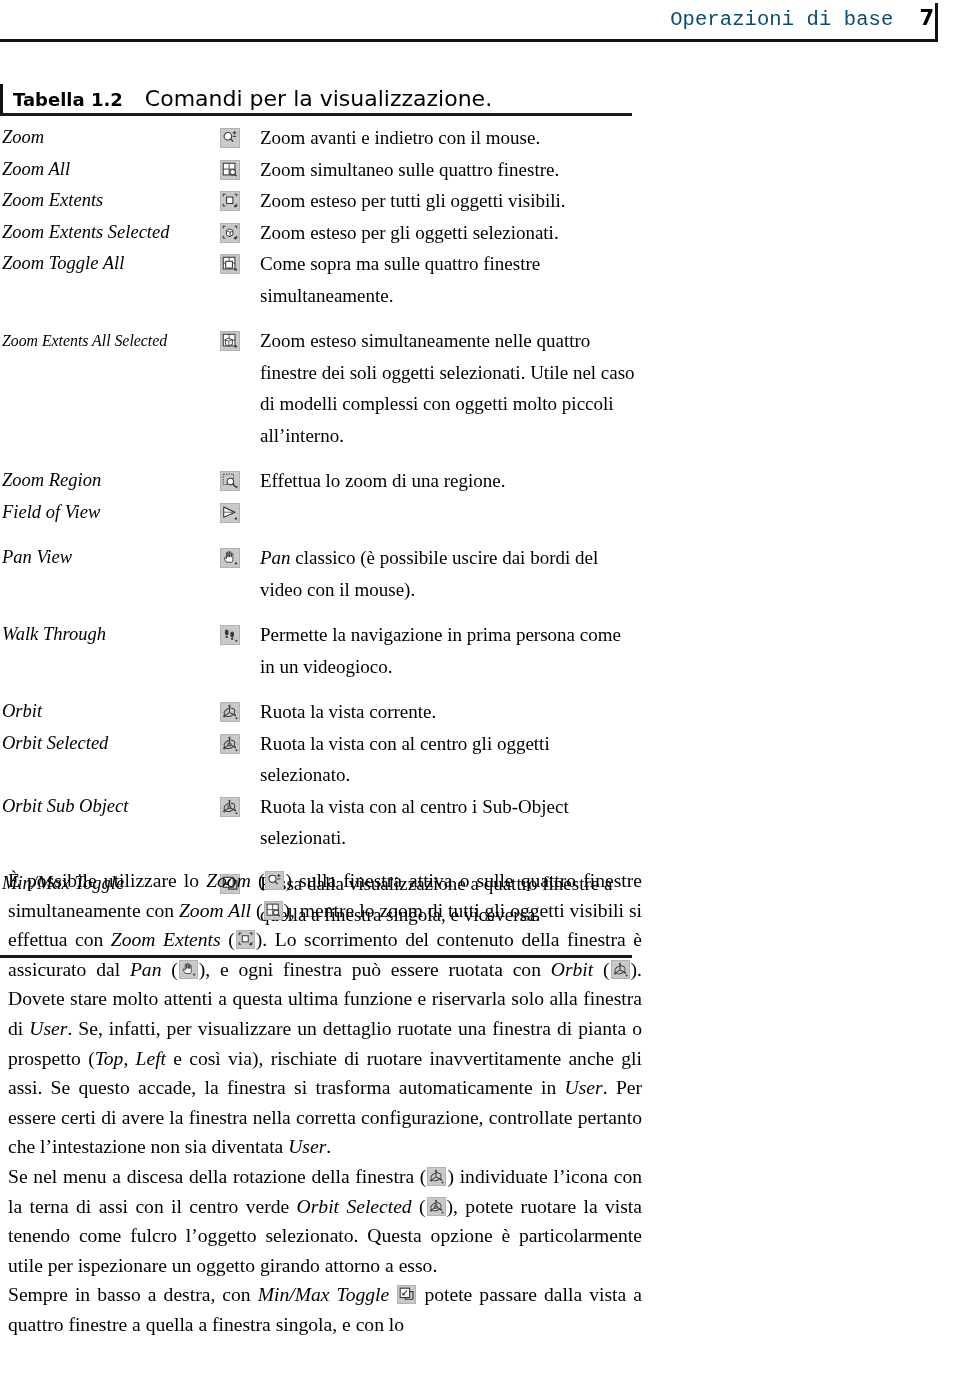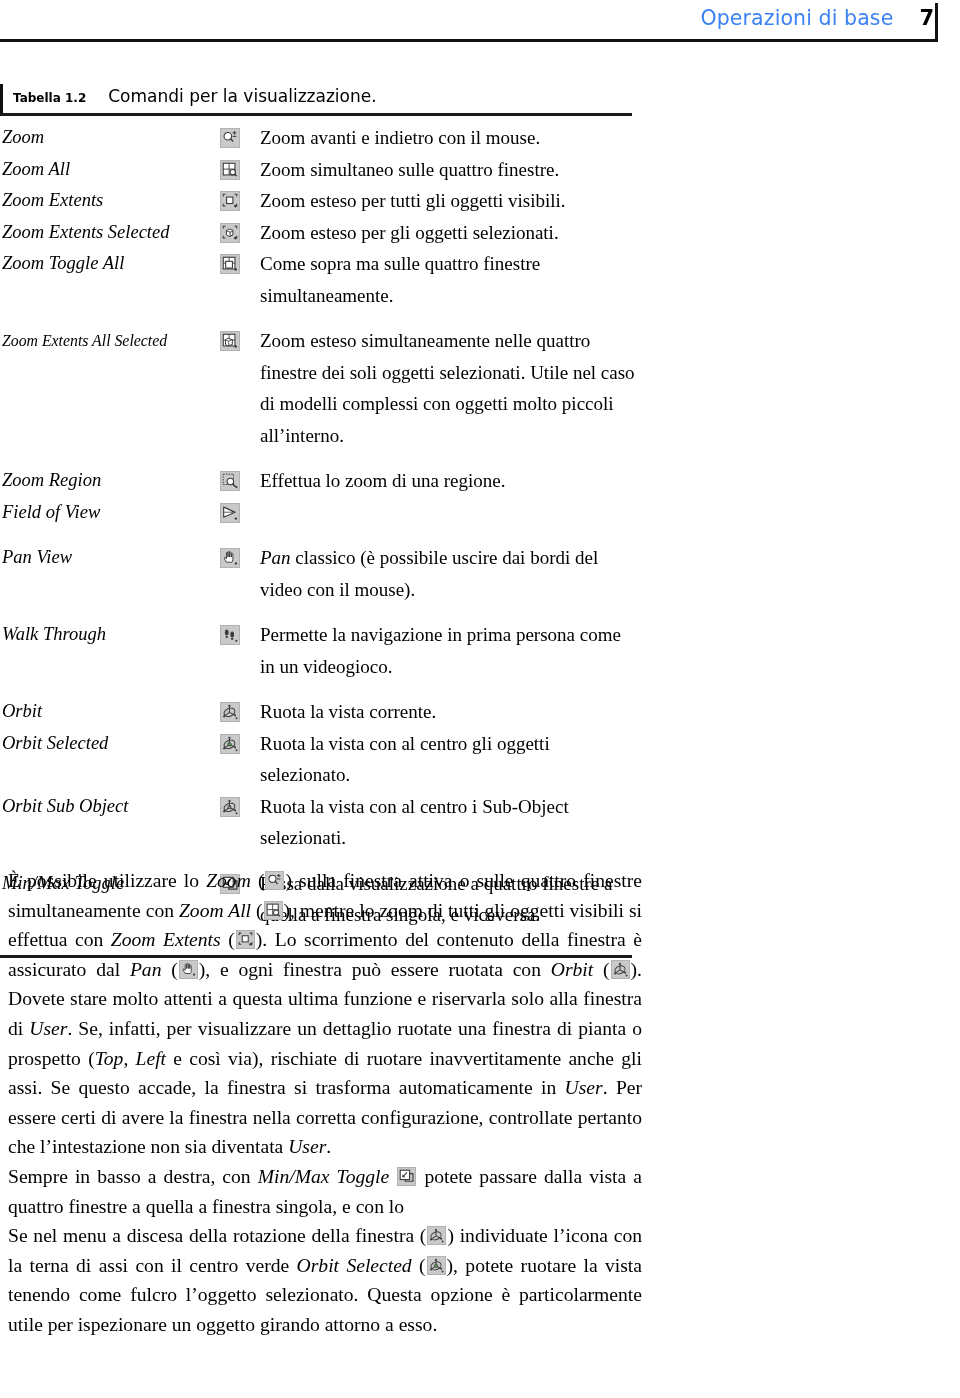--- a/index.html
+++ b/index.html
@@ -29,21 +29,22 @@
     right: 26px;
     top: 6px;
     display: flex;
     align-items: baseline;
     gap: 26px;
     font-family: "DejaVu Sans", "Liberation Sans", sans-serif;
   }
   .runhead-title {
     font-size: 20.5px;
     letter-spacing: 0.1px;
-    color: #3b82f6;
+    color: #0c4a6e;
+    font-family: Liberation Mono, monospace;
   }
   .runhead-page {
     font-size: 21px;
     font-weight: bold;
     color: #000;
   }
   .runhead-rule {
     position: absolute;
     left: 0;
     top: 39px;
@@ -72,26 +73,26 @@
   }
   .tbl-caption-bar {
     position: absolute;
     left: 0px;
     top: 84px;
     width: 3px;
     height: 29px;
     background: #111;
   }
   .tbl-caption-label {
-    font-size: 12px;
+    font-size: 18px;
     font-weight: bold;
     padding-left: 10px;
   }
   .tbl-caption-text {
-    font-size: 17px;
+    font-size: 22px;
     padding-left: 22px;
   }
 
   
   .tbl {
     position: absolute;
     left: 0;
     top: 113px;
     width: 636px;
   }
@@ -460,40 +461,40 @@
           <ellipse cx="9.4" cy="10.4" rx="6.2" ry="4.4" transform="rotate(-22 9.4 10.4)" fill="none" stroke="#3b3b3b" stroke-width="1.1"></ellipse>
           <line x1="9.4" y1="10.4" x2="9.4" y2="3.4" stroke="#3b3b3b" stroke-width="1.2"></line>
           <line x1="9.4" y1="10.4" x2="3.6" y2="14.6" stroke="#3b3b3b" stroke-width="1.2"></line>
           <line x1="9.4" y1="10.4" x2="15.4" y2="13.6" stroke="#3b3b3b" stroke-width="1.2"></line>
           <circle cx="9.4" cy="3.2" r="1.2" fill="#3b3b3b"></circle>
           <circle cx="3.5" cy="14.8" r="1.2" fill="#3b3b3b"></circle>
           <circle cx="15.6" cy="13.7" r="1.2" fill="#3b3b3b"></circle>
           <circle cx="17.2" cy="17" r="1.1" fill="#3b3b3b"></circle>
         </svg></span><span>). Dovete stare molto attenti a questa ultima funzione e riservarla solo alla finestra di </span><i>User</i><span>. Se, infatti, per visualizzare un dettaglio ruotate una finestra di pianta o prospetto (</span><i>Top</i><span>, </span><i>Left</i><span> e così via), rischiate di ruotare inavvertitamente anche gli assi. Se questo accade, la finestra si trasforma automaticamente in </span><i>User</i><span>. Per essere certi di avere la finestra nella corretta configurazione, controllate pertanto che l’intestazione non sia diventata </span><i>User</i><span>.</span></p>
 
-  <p><span>Sempre in basso a destra, con </span><i>Min/Max Toggle</i><span> </span><span class="ico inl"><svg viewBox="0 0 20 20">
-          <rect x="2.6" y="2.6" width="11" height="11" fill="#fff" stroke="#3b3b3b" stroke-width="1.3"></rect>
-          <path d="M10.6 5.2L5.4 10.6" stroke="#3b3b3b" stroke-width="1.3"></path>
-          <path d="M5.2 7.4v3.6h3.6z" fill="#3b3b3b"></path>
-          <path d="M13.6 6.6h4v9h-9v-2" fill="none" stroke="#3b3b3b" stroke-width="1.3"></path>
-        </svg></span><span> potete passare dalla vista a quattro finestre a quella a finestra singola, e con lo</span></p>
-
   <p><span>Se nel menu a discesa della rotazione della finestra (</span><span class="ico inl"><svg viewBox="0 0 20 20">
           <ellipse cx="9.4" cy="10.4" rx="6.2" ry="4.4" transform="rotate(-22 9.4 10.4)" fill="none" stroke="#3b3b3b" stroke-width="1.1"></ellipse>
           <line x1="9.4" y1="10.4" x2="9.4" y2="3.4" stroke="#3b3b3b" stroke-width="1.2"></line>
           <line x1="9.4" y1="10.4" x2="3.6" y2="14.6" stroke="#3b3b3b" stroke-width="1.2"></line>
           <line x1="9.4" y1="10.4" x2="15.4" y2="13.6" stroke="#3b3b3b" stroke-width="1.2"></line>
           <circle cx="9.4" cy="3.2" r="1.2" fill="#3b3b3b"></circle>
           <circle cx="3.5" cy="14.8" r="1.2" fill="#3b3b3b"></circle>
           <circle cx="15.6" cy="13.7" r="1.2" fill="#3b3b3b"></circle>
           <circle cx="17.2" cy="17" r="1.1" fill="#3b3b3b"></circle>
         </svg></span><span>) individuate l’icona con la terna di assi con il centro verde </span><i>Orbit Selected</i><span> (</span><span class="ico inl"><svg viewBox="0 0 20 20">
           <ellipse cx="9.4" cy="10.4" rx="6.2" ry="4.4" transform="rotate(-22 9.4 10.4)" fill="none" stroke="#3b3b3b" stroke-width="1.1"></ellipse>
           <line x1="9.4" y1="10.4" x2="9.4" y2="3.4" stroke="#3b3b3b" stroke-width="1.2"></line>
           <line x1="9.4" y1="10.4" x2="3.6" y2="14.6" stroke="#3b3b3b" stroke-width="1.2"></line>
           <line x1="9.4" y1="10.4" x2="15.4" y2="13.6" stroke="#3b3b3b" stroke-width="1.2"></line>
           <circle cx="9.4" cy="3.2" r="1.2" fill="#3b3b3b"></circle>
           <circle cx="3.5" cy="14.8" r="1.2" fill="#3b3b3b"></circle>
           <circle cx="15.6" cy="13.7" r="1.2" fill="#3b3b3b"></circle>
           <circle cx="9.4" cy="10.4" r="2" fill="#4f9f4f" stroke="#3b3b3b" stroke-width="0.8"></circle>
           <circle cx="17.2" cy="17" r="1.1" fill="#3b3b3b"></circle>
         </svg></span><span>), potete ruotare la vista tenendo come fulcro l’oggetto selezionato. Questa opzione è particolarmente utile per ispezionare un oggetto girando attorno a esso.</span></p>
+
+  <p><span>Sempre in basso a destra, con </span><i>Min/Max Toggle</i><span> </span><span class="ico inl"><svg viewBox="0 0 20 20">
+          <rect x="2.6" y="2.6" width="11" height="11" fill="#fff" stroke="#3b3b3b" stroke-width="1.3"></rect>
+          <path d="M10.6 5.2L5.4 10.6" stroke="#3b3b3b" stroke-width="1.3"></path>
+          <path d="M5.2 7.4v3.6h3.6z" fill="#3b3b3b"></path>
+          <path d="M13.6 6.6h4v9h-9v-2" fill="none" stroke="#3b3b3b" stroke-width="1.3"></path>
+        </svg></span><span> potete passare dalla vista a quattro finestre a quella a finestra singola, e con lo</span></p>
 </div>
 
 </body></html>

